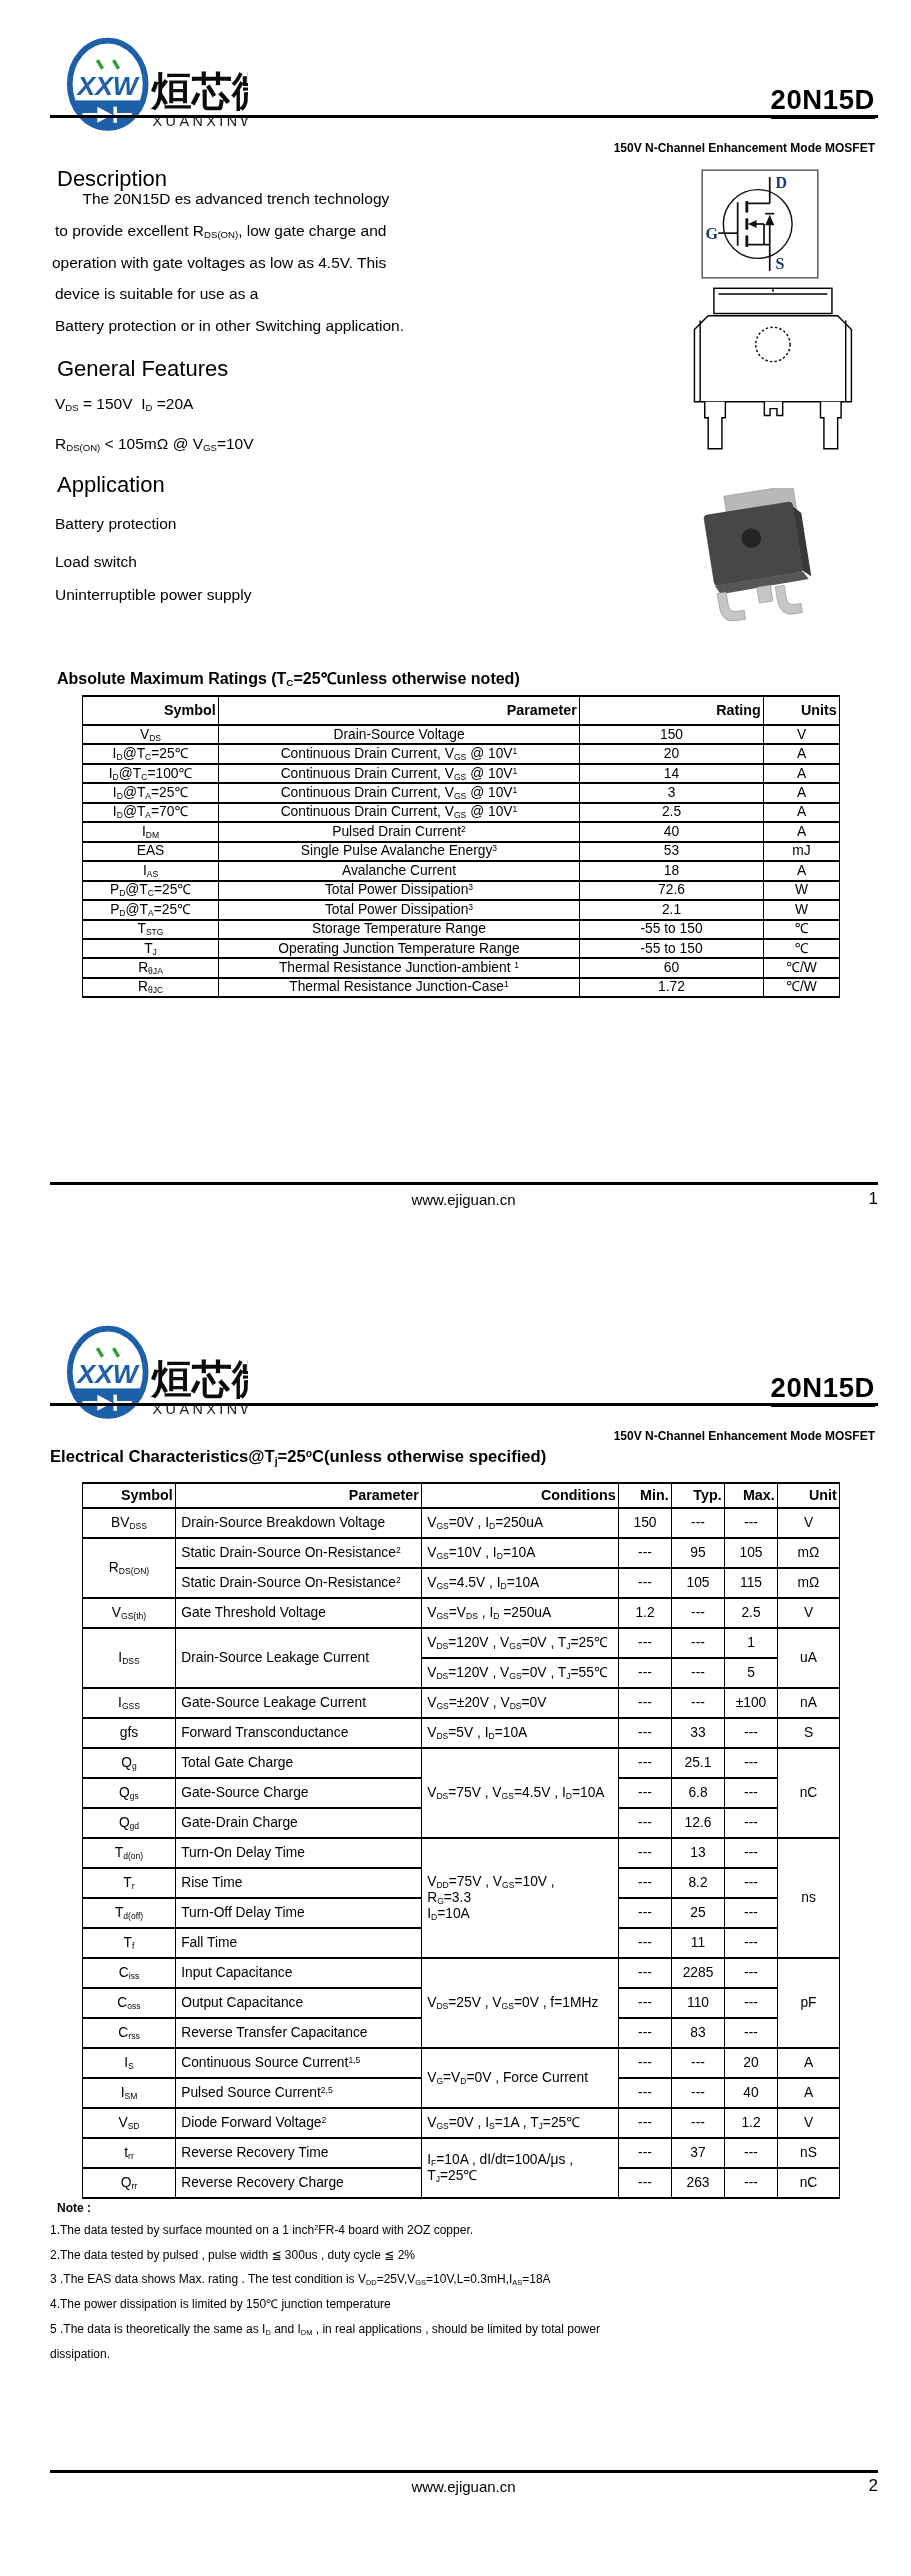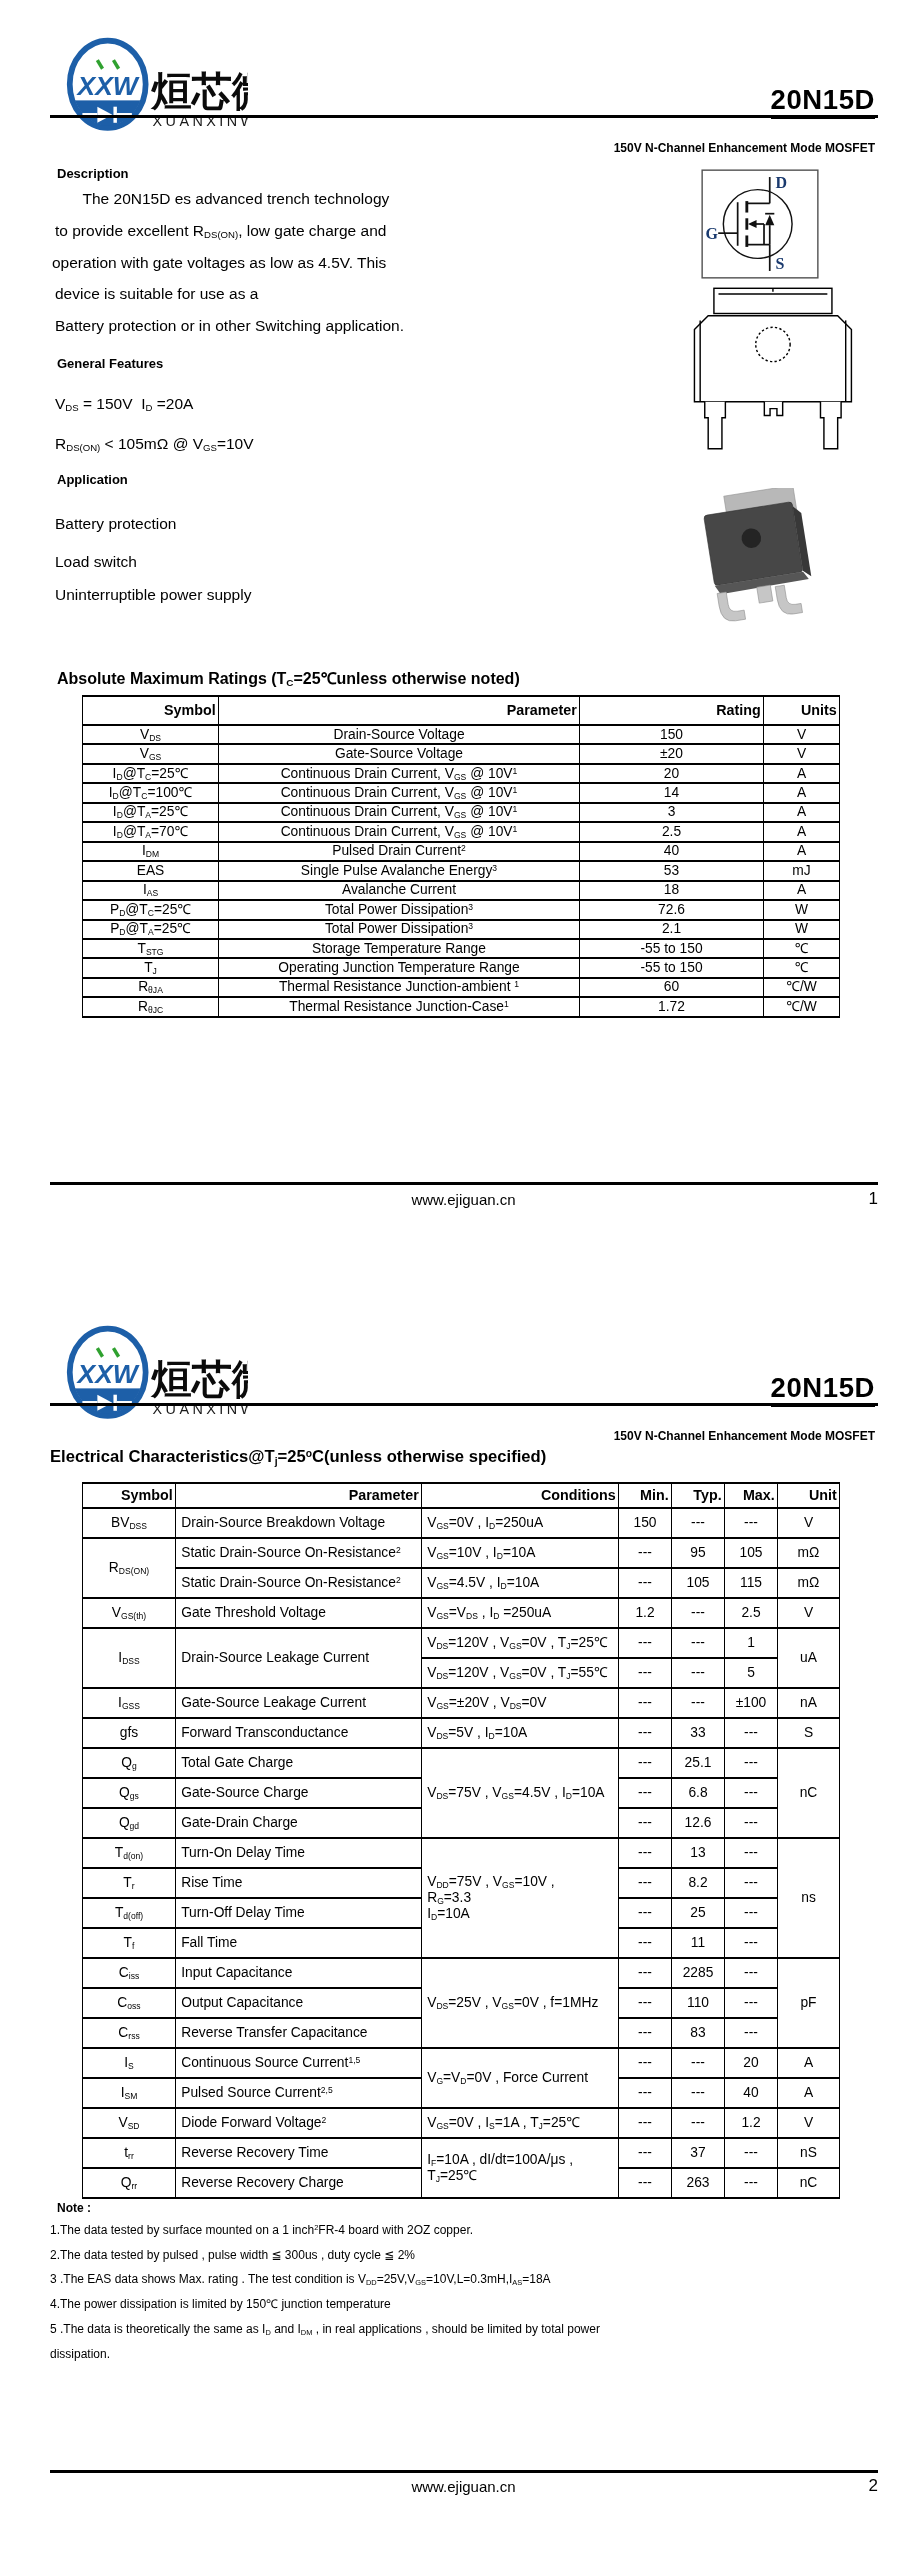--- a/index.html
+++ b/index.html
@@ -3,21 +3,21 @@
 <meta charset="utf-8">
 <style>
   html,body{margin:0;padding:0;background:#ffffff;}
   .sheet{position:relative;width:911px;height:2576px;background:#fff;
          font-family:"Liberation Sans",sans-serif;color:#000;overflow:hidden;}
   .abs{position:absolute;}
   .rule{position:absolute;left:50px;right:33px;height:2.9px;background:#000;}
   .pn{position:absolute;right:36px;font-size:27.5px;font-weight:bold;
       border-bottom:2.3px solid #000;padding-bottom:1.1px;letter-spacing:0.6px;}
   .subtitle{position:absolute;right:36px;font-size:12px;font-weight:bold;}
-  .h1{position:absolute;font-size:13px;font-weight:bold;}
+  .h1{position:absolute;font-size:22px;font-weight:normal;}
   .h2{position:absolute;font-size:16px;font-weight:bold;}
   .body-line{position:absolute;font-size:15.5px;white-space:nowrap;}
   .indent{padding-left:27.5px;}
   table{position:absolute;border-collapse:collapse;table-layout:fixed;background:#fff;
         border:1.7px solid #000;}
   th,td{border-left:1.1px solid #000;border-right:1.1px solid #000;
         border-top:2.3px solid #000;border-bottom:2.3px solid #000;
         text-align:center;vertical-align:middle;padding:0.6px 2.3px;line-height:1.18;}
   th{font-size:14.3px;font-weight:bold;text-align:right;}
   td{font-size:13.8px;}
@@ -142,26 +142,20 @@
         </tr>
       </thead>
       <tbody>
         <tr>
           <td>V<sub>DS</sub></td>
           <td>Drain-Source Voltage</td>
           <td>150</td>
           <td>V</td>
         </tr>
         <tr>
-          <td>V<sub>GS</sub></td>
-          <td>Gate-Source Voltage</td>
-          <td>±20</td>
-          <td>V</td>
-        </tr>
-        <tr>
           <td>I<sub>D</sub>@T<sub>C</sub>=25℃</td>
           <td>Continuous Drain Current, V<sub>GS</sub> @ 10V<sup>1</sup></td>
           <td>20</td>
           <td>A</td>
         </tr>
         <tr>
           <td>I<sub>D</sub>@T<sub>C</sub>=100℃</td>
           <td>Continuous Drain Current, V<sub>GS</sub> @ 10V<sup>1</sup></td>
           <td>14</td>
           <td>A</td>

